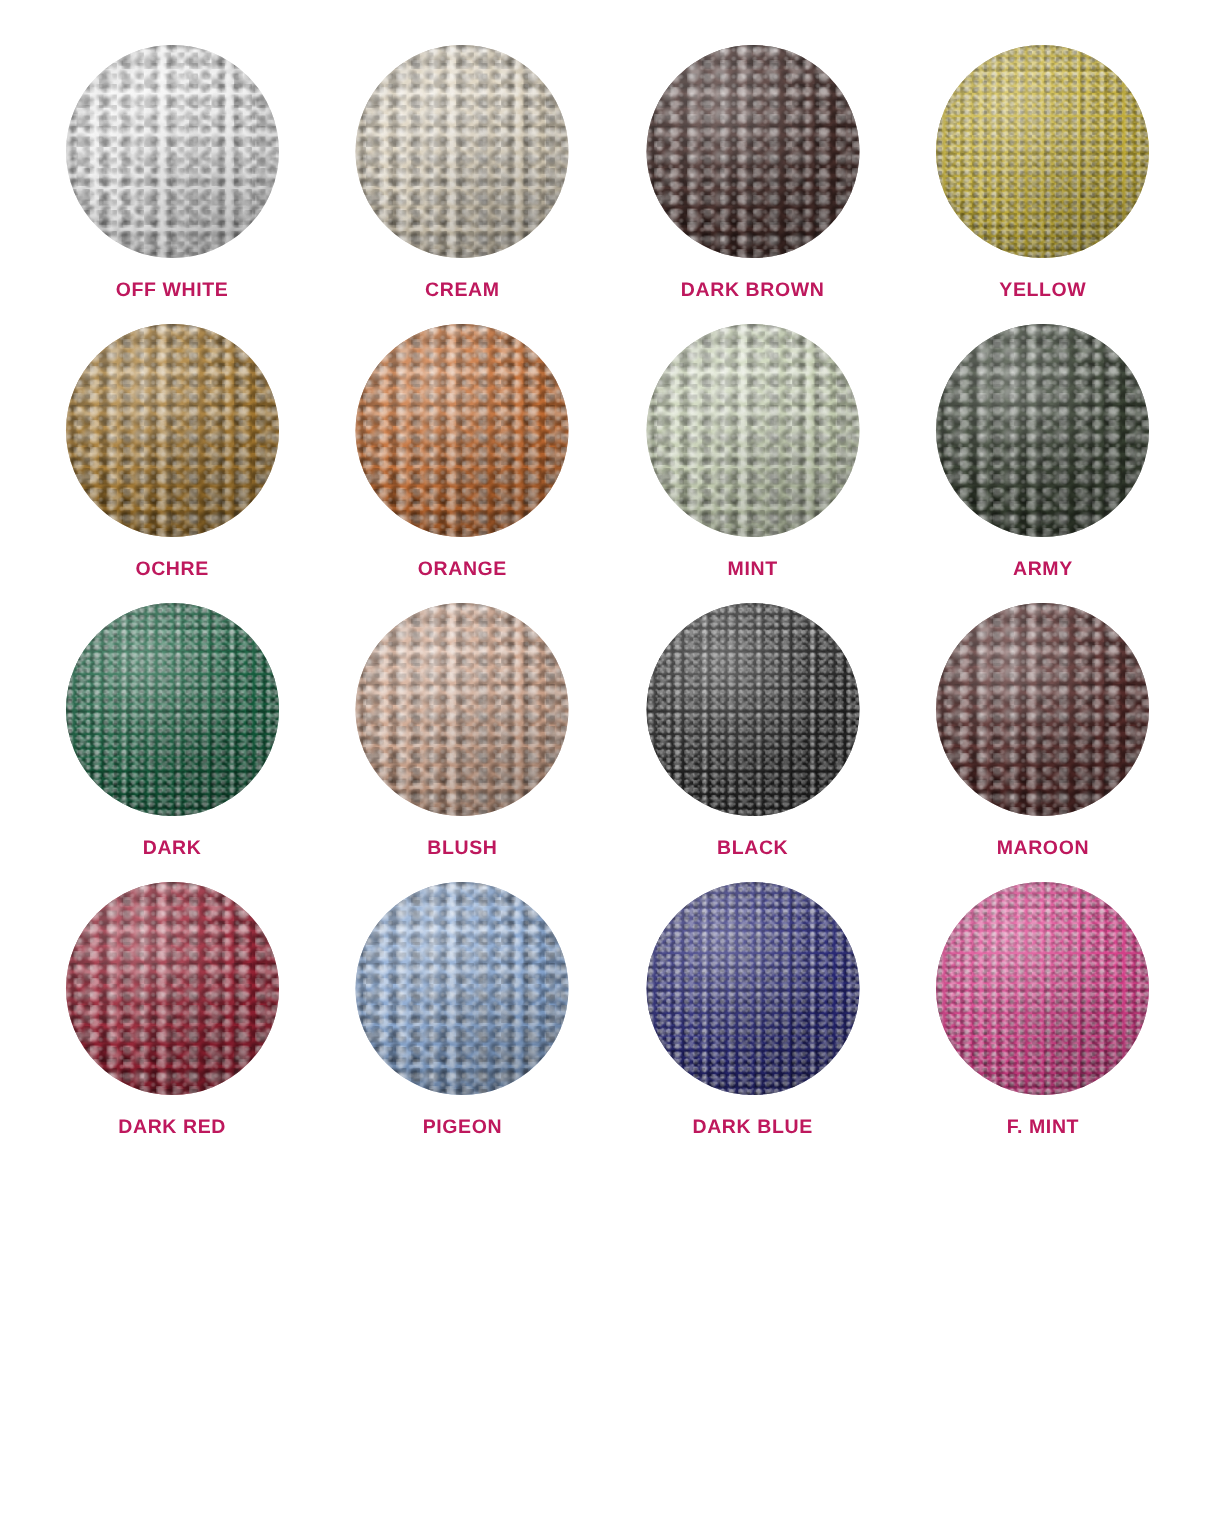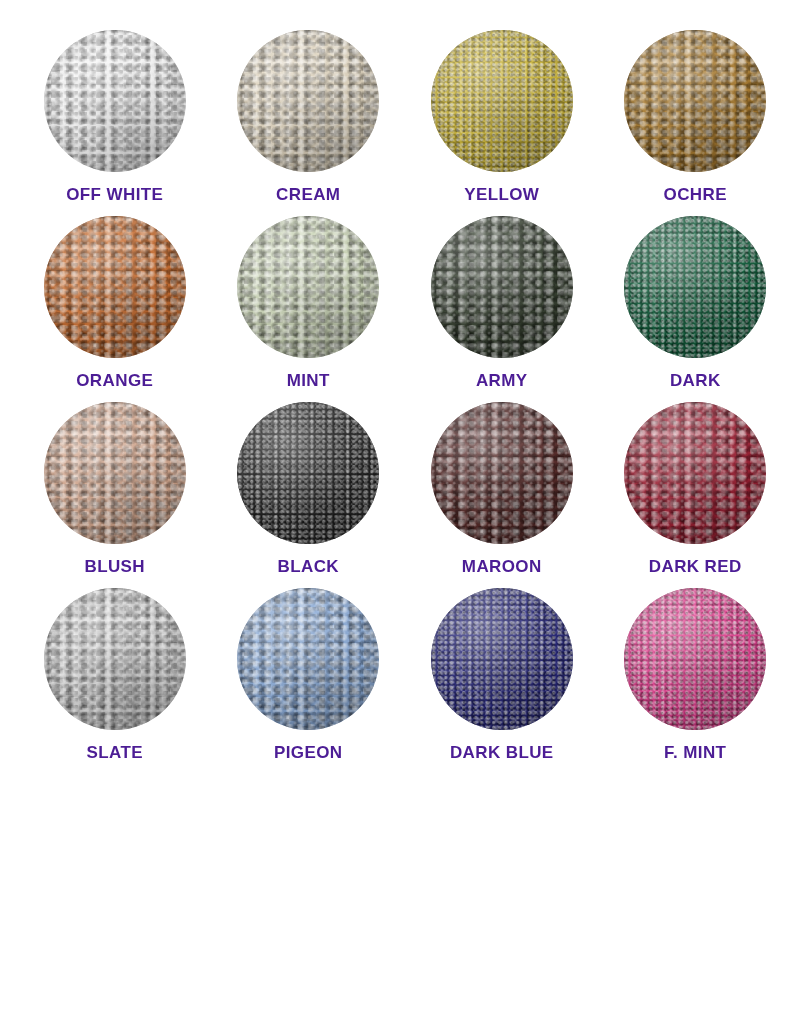--- a/index.html
+++ b/index.html
@@ -101,24 +101,24 @@
       radial-gradient(circle at 66% 82%, rgba(0,0,0,0.20) 0%, rgba(0,0,0,0.05) 40%, rgba(0,0,0,0) 66%);
   }
 
   
   .fine .grain-a { background-size: 6px 5px, 6px 5px; }
   .fine .grain-b { background-size: 9px 8px, 8px 7px; }
   .fine .grain-c { background-size: 4px 4px, 5px 4px; }
 
   .swatch-label {
     margin-top: 14px;
-    font-size: 17px;
+    font-size: 13px;
     font-weight: 700;
     letter-spacing: 0.4px;
-    color: #4c1d95;
+    color: #be185d;
     text-align: center;
     line-height: 1;
     white-space: nowrap;
   }
 </style>
 </head>
 <body style="background: rgb(255, 255, 255);">
 
 <div id="swatch-chart">
   <div class="swatch-grid">
@@ -140,20 +140,31 @@
         <div class="grain grain-a"></div>
         <div class="grain grain-b"></div>
         <div class="grain grain-c"></div>
         <div class="sheen"></div>
       </div>
     </div>
     <div class="swatch-label">CREAM</div>
   </div>
 
 
+  <div class="swatch-cell">
+    <div class="swatch-disc-wrap">
+      <div class="swatch-disc" style="background-color: rgb(74, 48, 44);">
+        <div class="grain grain-a"></div>
+        <div class="grain grain-b"></div>
+        <div class="grain grain-c"></div>
+        <div class="sheen"></div>
+      </div>
+    </div>
+    <div class="swatch-label">DARK BROWN</div>
+  </div>
 
   <div class="swatch-cell">
     <div class="swatch-disc-wrap fine">
       <div class="swatch-disc" style="background-color: rgb(204, 182, 58);">
         <div class="grain grain-a"></div>
         <div class="grain grain-b"></div>
         <div class="grain grain-c"></div>
         <div class="sheen"></div>
       </div>
     </div>
@@ -263,31 +274,20 @@
         <div class="grain grain-a"></div>
         <div class="grain grain-b"></div>
         <div class="grain grain-c"></div>
         <div class="sheen"></div>
       </div>
     </div>
     <div class="swatch-label">DARK RED</div>
   </div>
 
 
-  <div class="swatch-cell">
-    <div class="swatch-disc-wrap">
-      <div class="swatch-disc" style="background-color: rgb(200, 200, 200);">
-        <div class="grain grain-a"></div>
-        <div class="grain grain-b"></div>
-        <div class="grain grain-c"></div>
-        <div class="sheen"></div>
-      </div>
-    </div>
-    <div class="swatch-label">SLATE</div>
-  </div>
 
   <div class="swatch-cell">
     <div class="swatch-disc-wrap">
       <div class="swatch-disc" style="background-color: rgb(138, 170, 214);">
         <div class="grain grain-a"></div>
         <div class="grain grain-b"></div>
         <div class="grain grain-c"></div>
         <div class="sheen"></div>
       </div>
     </div>

